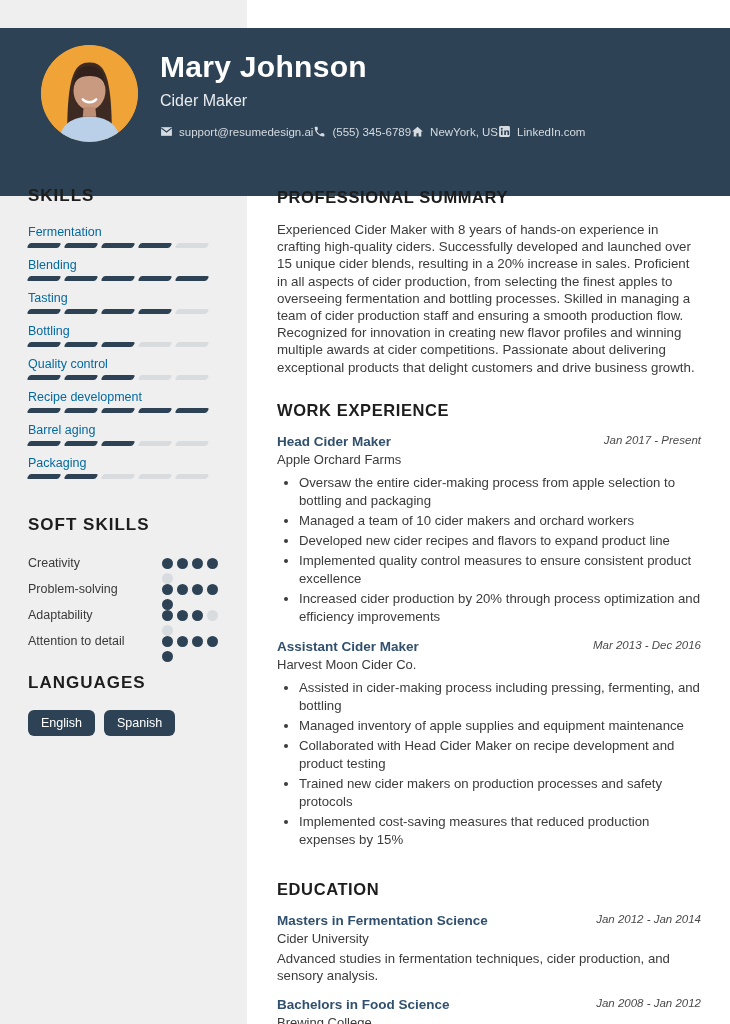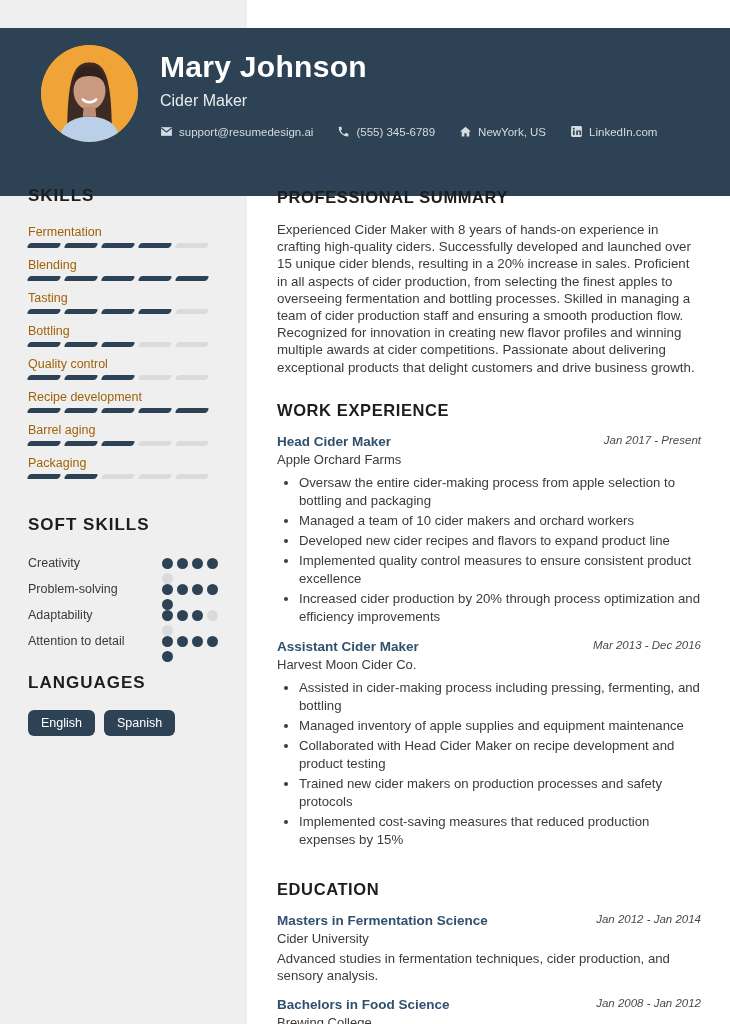--- a/index.html
+++ b/index.html
@@ -26,28 +26,28 @@
   .sidebar-bg{position:absolute;left:0;top:0;width:247px;height:1024px;background:var(--sidebar-bg)}
   
   .header{position:absolute;left:0;top:28px;width:730px;height:168px;background:var(--navy)}
   .avatar{
     position:absolute;left:41px;top:17px;width:97px;height:97px;border-radius:50%;
     overflow:hidden;background:var(--avatar-bg);
   }
   .header-text{position:absolute;left:160px;top:22px;right:20px}
   .person-name{color:#ffffff;font-size:30px;font-weight:bold;letter-spacing:.3px;line-height:1.1}
   .person-title{color:#e8ecf0;font-size:16px;margin-top:9px}
-  .contact-row{display:flex;align-items:center;gap:24px;margin-top:15px}
+  .contact-row{display:flex;align-items:center;margin-top:15px}
   .contact-item{display:flex;align-items:center;gap:6px;color:var(--contact-text);font-size:11.5px;white-space:nowrap}
   .contact-item svg{display:block}
   
   .sidebar{position:absolute;left:28px;top:186px;width:192px}
   .side-heading{font-size:17px;font-weight:bold;color:var(--heading-text);letter-spacing:1px;margin-bottom:19px}
   .skill{margin-bottom:10px}
-  .skill-label{font-size:12.5px;color:#a16207;display:block;margin-bottom:4px}
+  .skill-label{font-size:12.5px;color:#0369a1;display:block;margin-bottom:4px}
   .bar{display:flex;gap:5px;width:180px}
   .seg{flex:1;height:5px;border-radius:2px;transform:skewX(-28deg);background:var(--bar-empty)}
   .seg.fill{background:var(--navy)}
   .section-gap{height:26px}
   .soft-row{display:flex;align-items:center;margin-bottom:8px}
   .soft-label{width:104px;font-size:12.5px;color:#3a3a3a;line-height:1.45}
   .dots{display:flex;flex-wrap:wrap;gap:4px;width:58px;margin-left:auto;margin-top:2px;height:13px;align-content:flex-start}
   .dot{width:11px;height:11px;border-radius:50%;background:var(--dot-empty);flex:0 0 auto}
   .dot.fill{background:var(--navy)}
   .pill-row{display:flex;gap:9px;margin-top:17px}

